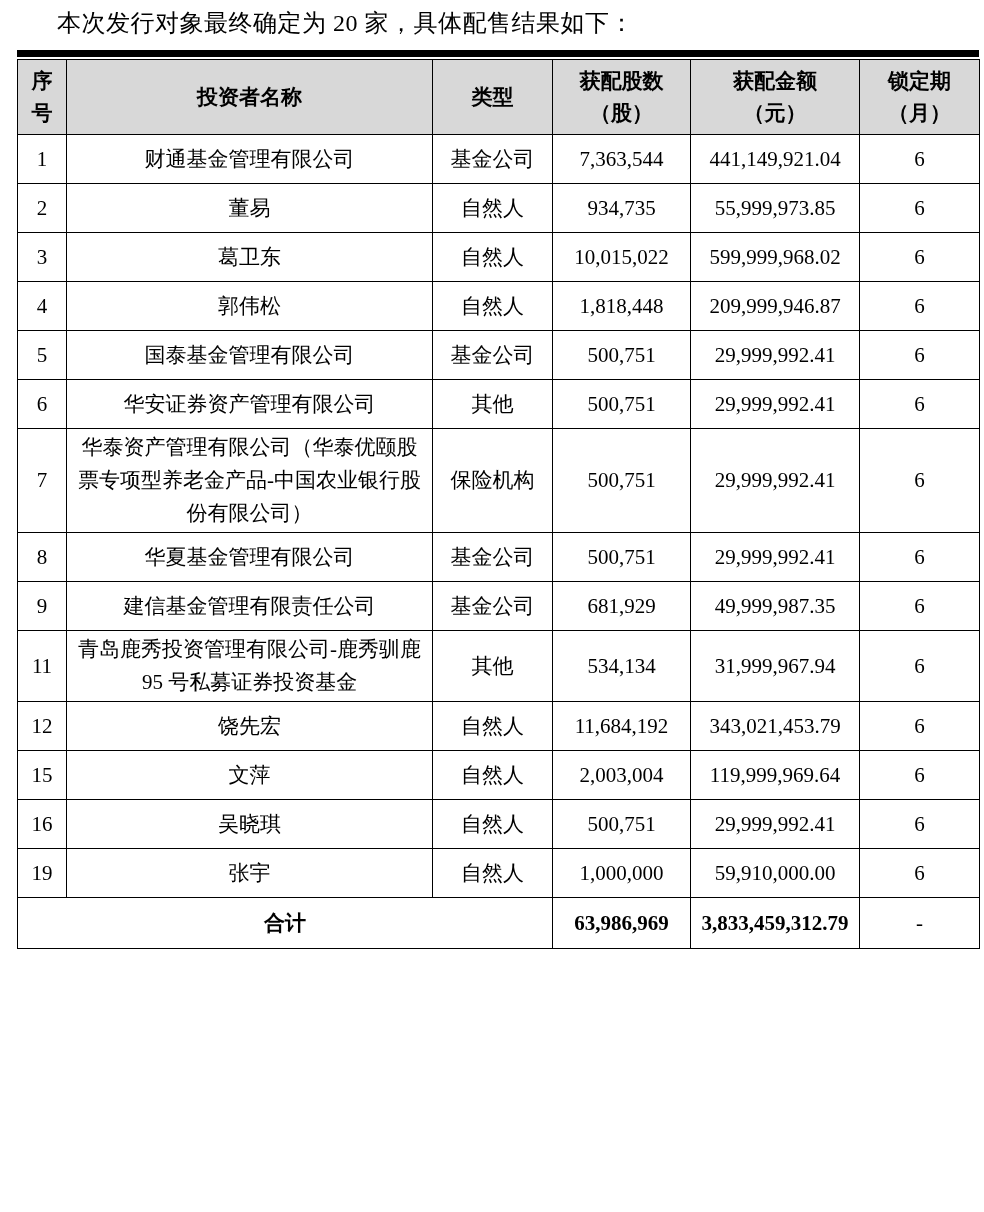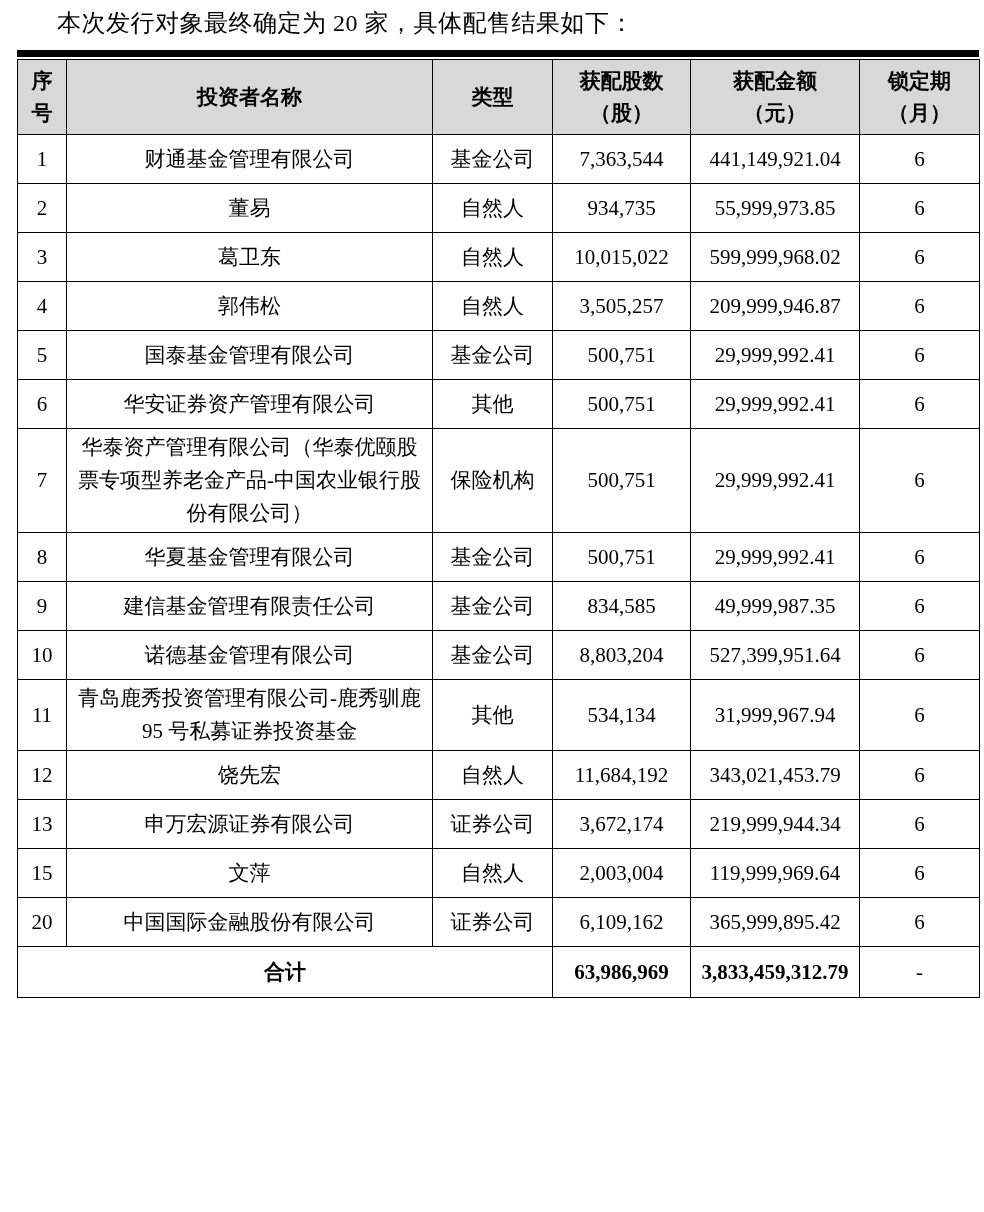--- a/index.html
+++ b/index.html
@@ -118,21 +118,21 @@
     <td>葛卫东</td>
     <td>自然人</td>
     <td>10,015,022</td>
     <td>599,999,968.02</td>
     <td>6</td>
   </tr>
         <tr>
     <td>4</td>
     <td>郭伟松</td>
     <td>自然人</td>
-    <td>3,505,257</td>
+    <td>1,818,448</td>
     <td>209,999,946.87</td>
     <td>6</td>
   </tr>
         <tr>
     <td>5</td>
     <td>国泰基金管理有限公司</td>
     <td>基金公司</td>
     <td>500,751</td>
     <td>29,999,992.41</td>
     <td>6</td>
@@ -158,70 +158,62 @@
     <td>华夏基金管理有限公司</td>
     <td>基金公司</td>
     <td>500,751</td>
     <td>29,999,992.41</td>
     <td>6</td>
   </tr>
         <tr>
     <td>9</td>
     <td>建信基金管理有限责任公司</td>
     <td>基金公司</td>
-    <td>834,585</td>
+    <td>681,929</td>
     <td>49,999,987.35</td>
-    <td>6</td>
-  </tr>
-        <tr>
-    <td>10</td>
-    <td>诺德基金管理有限公司</td>
-    <td>基金公司</td>
-    <td>8,803,204</td>
-    <td>527,399,951.64</td>
     <td>6</td>
   </tr>
         <tr>
     <td>11</td>
     <td>青岛鹿秀投资管理有限公司-鹿秀驯鹿 95 号私募证券投资基金</td>
     <td>其他</td>
     <td>534,134</td>
     <td>31,999,967.94</td>
     <td>6</td>
   </tr>
         <tr>
     <td>12</td>
     <td>饶先宏</td>
     <td>自然人</td>
     <td>11,684,192</td>
     <td>343,021,453.79</td>
     <td>6</td>
   </tr>
         <tr>
-    <td>13</td>
-    <td>申万宏源证券有限公司</td>
-    <td>证券公司</td>
-    <td>3,672,174</td>
-    <td>219,999,944.34</td>
-    <td>6</td>
-  </tr>
-        <tr>
     <td>15</td>
     <td>文萍</td>
     <td>自然人</td>
     <td>2,003,004</td>
     <td>119,999,969.64</td>
     <td>6</td>
   </tr>
         <tr>
-    <td>20</td>
-    <td>中国国际金融股份有限公司</td>
-    <td>证券公司</td>
-    <td>6,109,162</td>
-    <td>365,999,895.42</td>
+    <td>16</td>
+    <td>吴晓琪</td>
+    <td>自然人</td>
+    <td>500,751</td>
+    <td>29,999,992.41</td>
+    <td>6</td>
+  </tr>
+        <tr>
+    <td>19</td>
+    <td>张宇</td>
+    <td>自然人</td>
+    <td>1,000,000</td>
+    <td>59,910,000.00</td>
     <td>6</td>
   </tr>
       </tbody>
     <tfoot>
       <tr>
         <td colspan="3" class="total-label">合计</td>
         <td class="total-num">63,986,969</td>
         <td class="total-num">3,833,459,312.79</td>
         <td>-</td>
       </tr>

